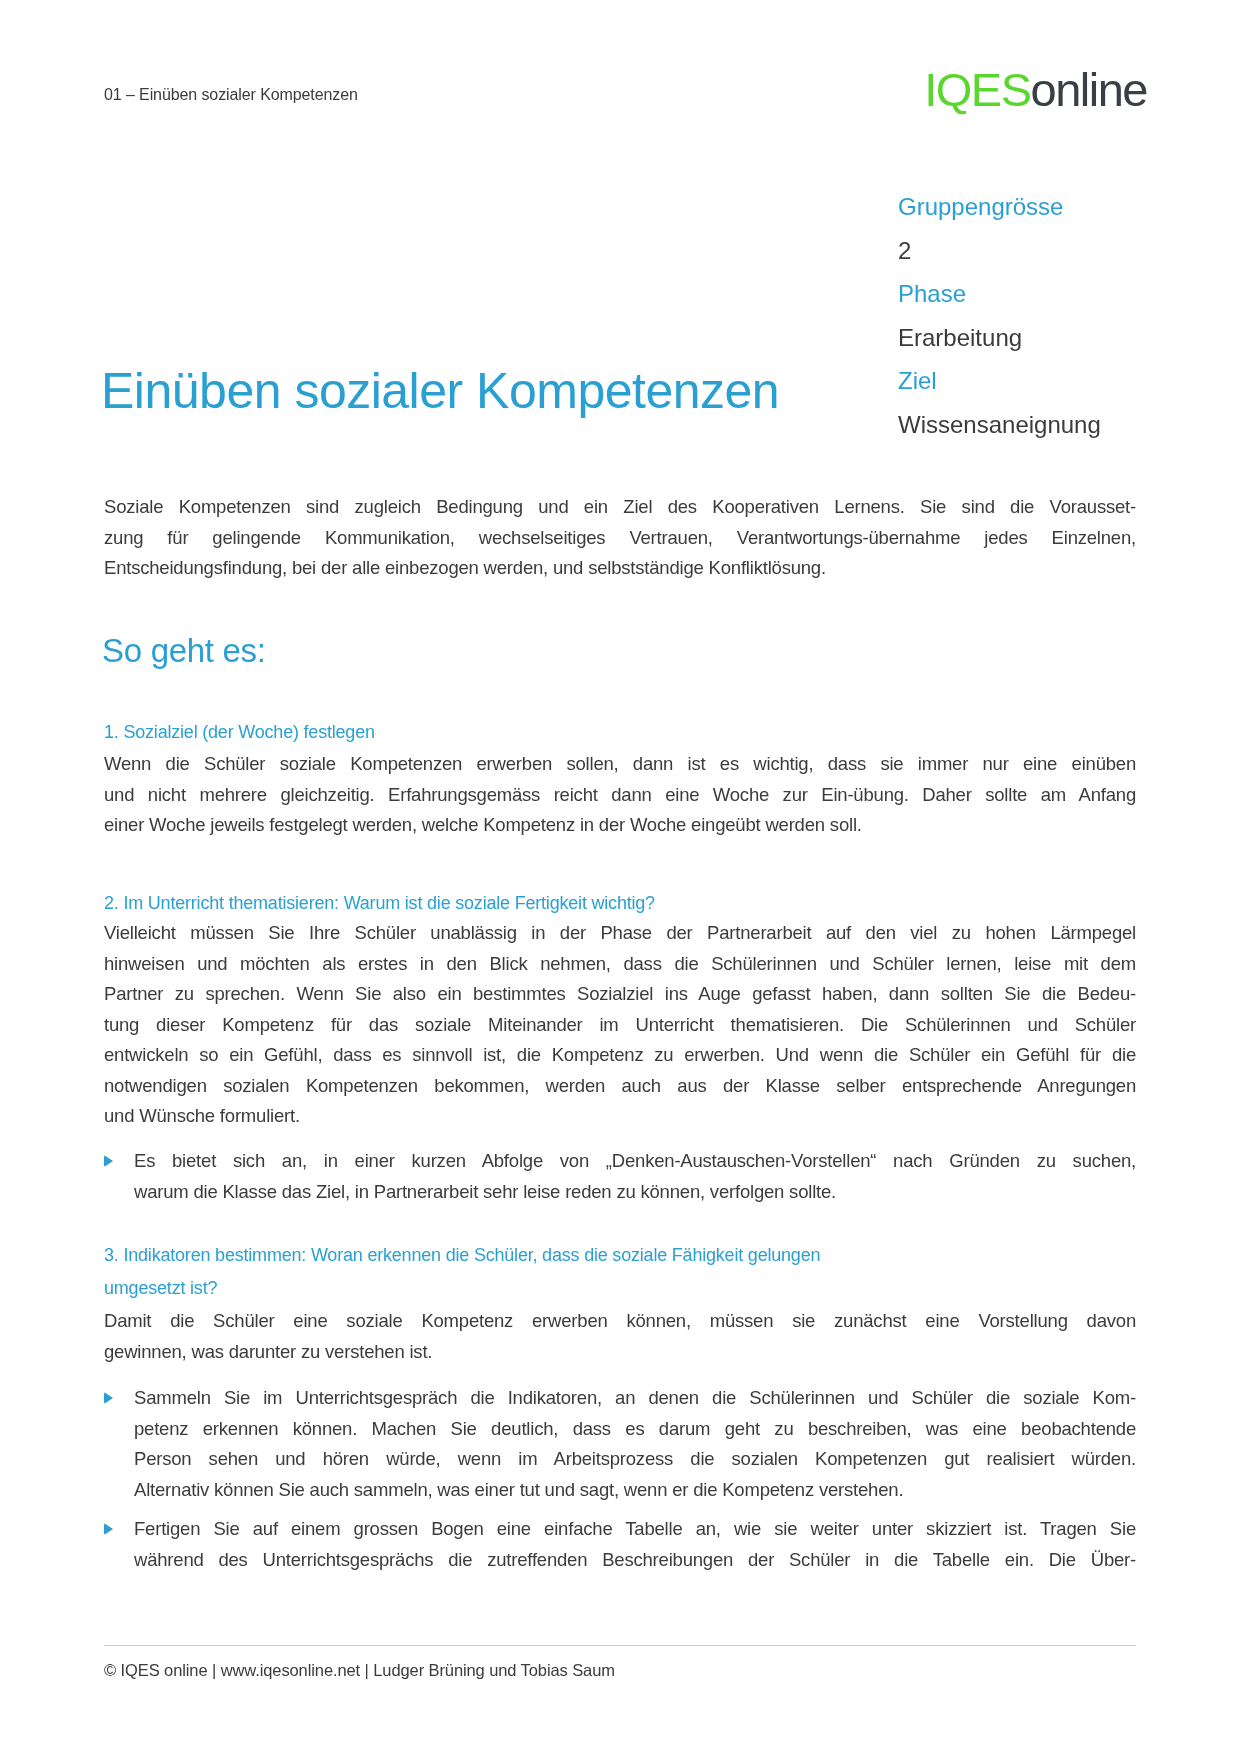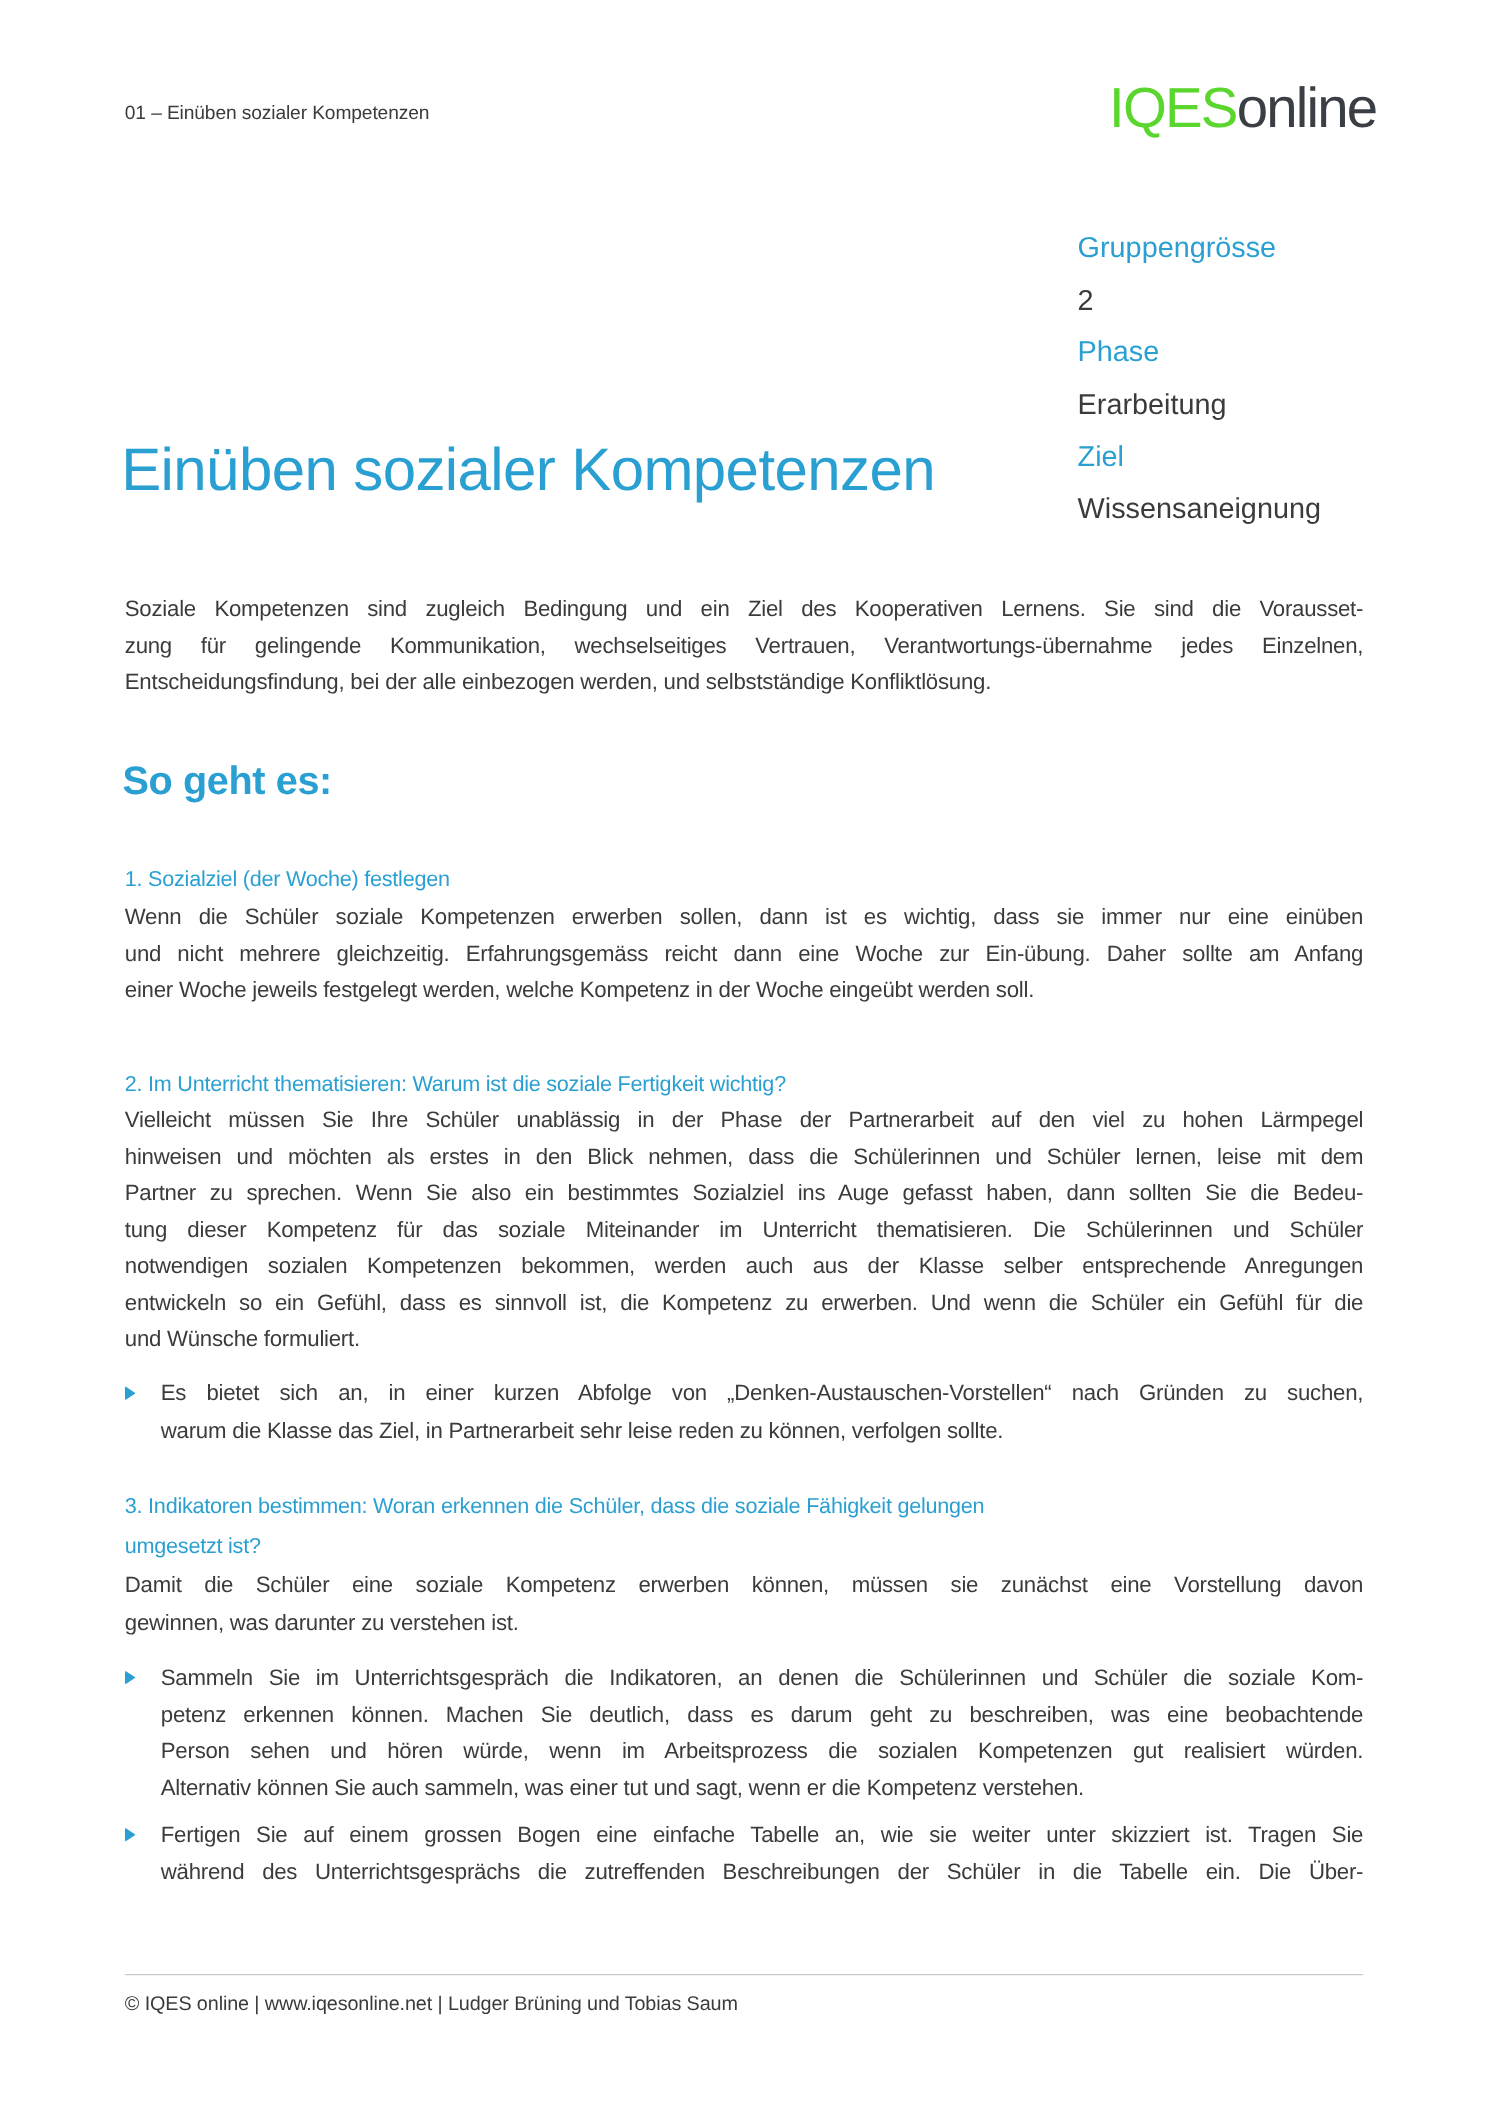--- a/index.html
+++ b/index.html
@@ -23,21 +23,21 @@
   
   .title { position:absolute; left:101px; top:362px; margin:0; font-size:50px; font-weight:400;
            letter-spacing:-0.5px; color:#2aa0d2; white-space:nowrap; }
 
   
   .block { position:absolute; left:104px; width:1032px; }
   .body-text { font-size:18.5px; line-height:30.5px; letter-spacing:-0.2px; color:#3b3b3b; }
   .tline { text-align:left; }
   .tline.just { text-align:justify; text-align-last:justify; }
 
-  .how-heading { position:absolute; left:102px; top:632px; margin:0; font-size:33px; font-weight:700;
+  .how-heading { position:absolute; left:102px; top:632px; margin:0; font-size:33px; font-weight:400;
                  color:#2aa0d2; letter-spacing:-0.3px; }
 
   .sec-heading { margin:0; font-size:18px; font-weight:400; color:#2aa0d2; line-height:33px; letter-spacing:-0.2px; }
 
   .pos-intro     { top:492px; }
   .pos-sec1-head { top:716px; }
   .pos-sec1-para { top:749px; }
   .pos-sec2-head { top:887px; }
   .pos-sec2-para { top:918px; }
   .pos-sec2-b1   { top:1146px; }
@@ -94,22 +94,22 @@
     </div>
 
   <h3 class="block sec-heading pos-sec2-head">
       <div class="tline">2. Im Unterricht thematisieren: Warum ist die soziale Fertigkeit wichtig?</div>
     </h3>
   <div class="block body-text pos-sec2-para">
       <div class="tline just">Vielleicht müssen Sie Ihre Schüler unablässig in der Phase der Partnerarbeit auf den viel zu hohen Lärmpegel</div>
       <div class="tline just">hinweisen und möchten als erstes in den Blick nehmen, dass die Schülerinnen und Schüler lernen, leise mit dem</div>
       <div class="tline just">Partner zu sprechen. Wenn Sie also ein bestimmtes Sozialziel ins Auge gefasst haben, dann sollten Sie die Bedeu-</div>
       <div class="tline just">tung dieser Kompetenz für das soziale Miteinander im Unterricht thematisieren. Die Schülerinnen und Schüler</div>
+      <div class="tline just">entwickeln so ein Gefühl, dass es sinnvoll ist, die Kompetenz zu erwerben. Und wenn die Schüler ein Gefühl für die</div>
       <div class="tline just">notwendigen sozialen Kompetenzen bekommen, werden auch aus der Klasse selber entsprechende Anregungen</div>
-      <div class="tline just">entwickeln so ein Gefühl, dass es sinnvoll ist, die Kompetenz zu erwerben. Und wenn die Schüler ein Gefühl für die</div>
       <div class="tline">und Wünsche formuliert.</div>
     </div>
   <div class="block bullet pos-sec2-b1">
     <div class="bullet-marker">
         <div class="tri"></div>
       </div>
     <div class="bullet-body body-text">
         <div class="tline just">Es bietet sich an, in einer kurzen Abfolge von „Denken-Austauschen-Vorstellen“ nach Gründen zu suchen,</div>
         <div class="tline">warum die Klasse das Ziel, in Partnerarbeit sehr leise reden zu können, verfolgen sollte.</div>
       </div>

